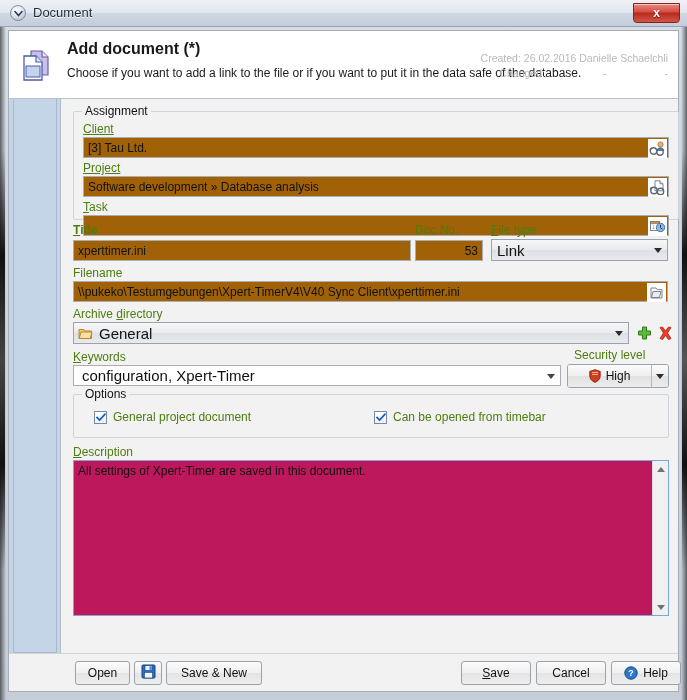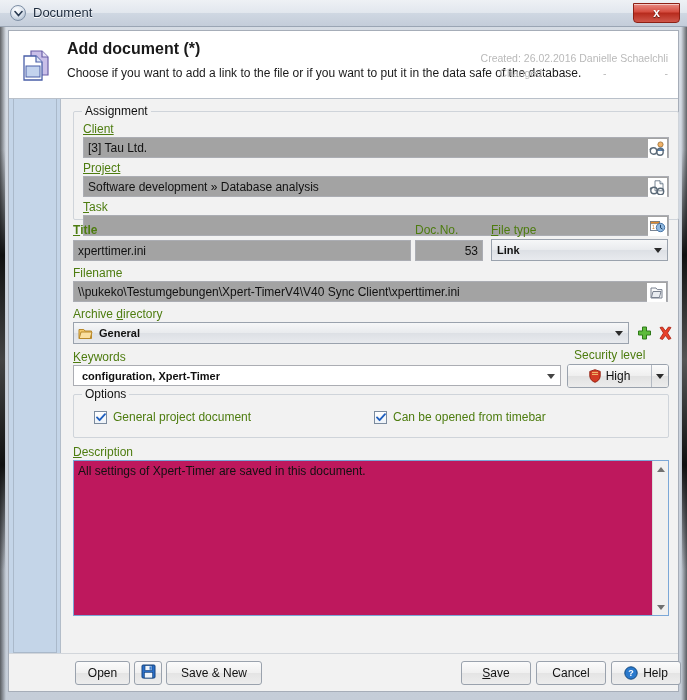--- a/index.html
+++ b/index.html
@@ -143,21 +143,21 @@
     border-radius: 2px;
   }
   .groupbox > .gb-title {
     position: absolute; top: -8px; left: 8px;
     background: #f2f2f2; padding: 0 3px;
     font-size: 12px; color: #111;
   }
 
   .txtbox {
     position: absolute;
-    background: #a3a3a3;
+    background: #a16207;
     border: 1px solid #abadb3;
     font-size: 12px; color: #111;
     display: flex; align-items: center;
     padding: 0 4px;
     height: 21px;
   }
   .txtbox .val { white-space: nowrap; overflow: hidden; }
   .txtbox .right { margin-left: auto; }
 
   .fieldbtn {
@@ -167,24 +167,23 @@
     display: flex; align-items: center; justify-content: center;
     cursor: pointer;
   }
 
   .combo {
     position: absolute;
     height: 22px;
     border: 1px solid #9aa2ad;
     background: linear-gradient(to bottom, #f6f7f8 0%, #e9ebee 48%, #dde0e5 52%, #e8eaee 100%);
     display: flex; align-items: center;
-    font-size: 11px; color: #111;
+    font-size: 15px; color: #111;
     padding-left: 5px;
     cursor: pointer;
-    font-weight: bold;
   }
   .combo .arrow {
     position: absolute; right: 5px; top: 50%;
     width: 0; height: 0; margin-top: -2px;
     border-left: 4px solid transparent;
     border-right: 4px solid transparent;
     border-top: 5px solid #2b2b2b;
   }
   .combo.white {
     background: #ffffff;

